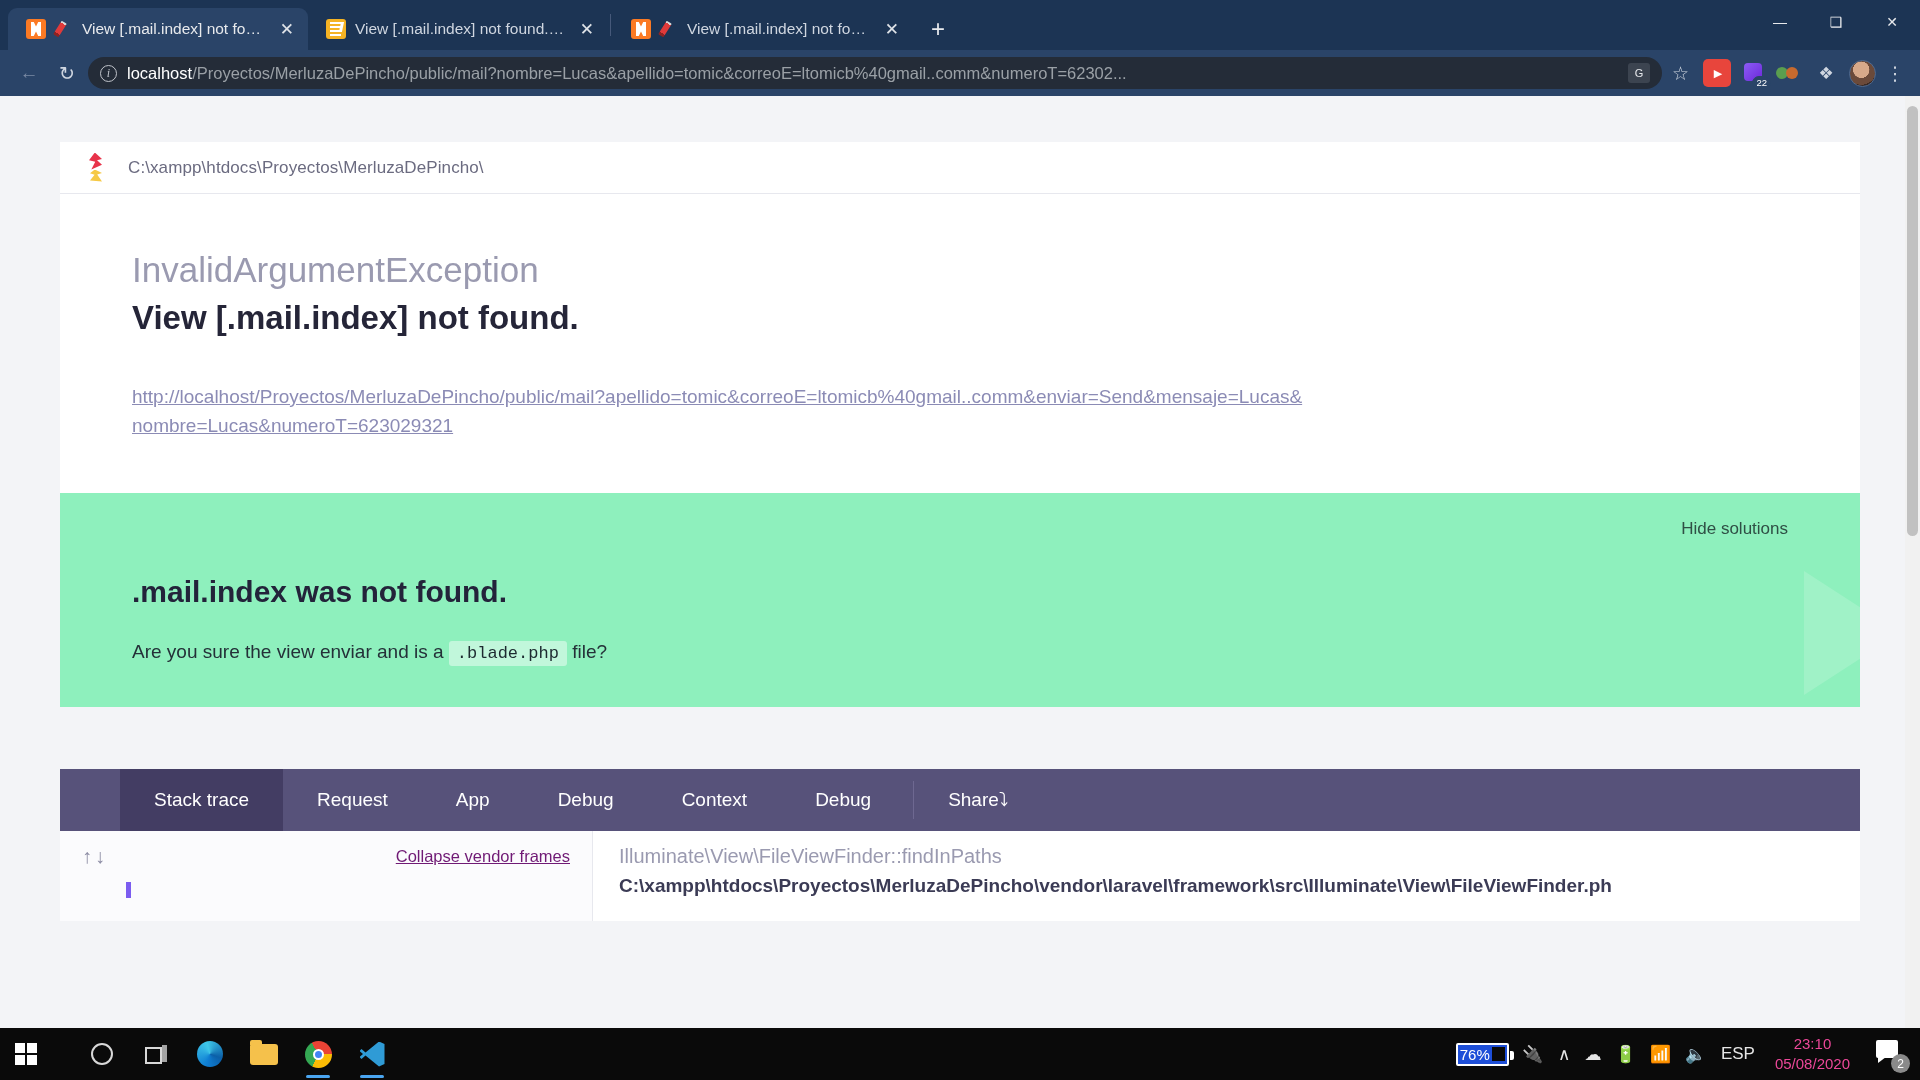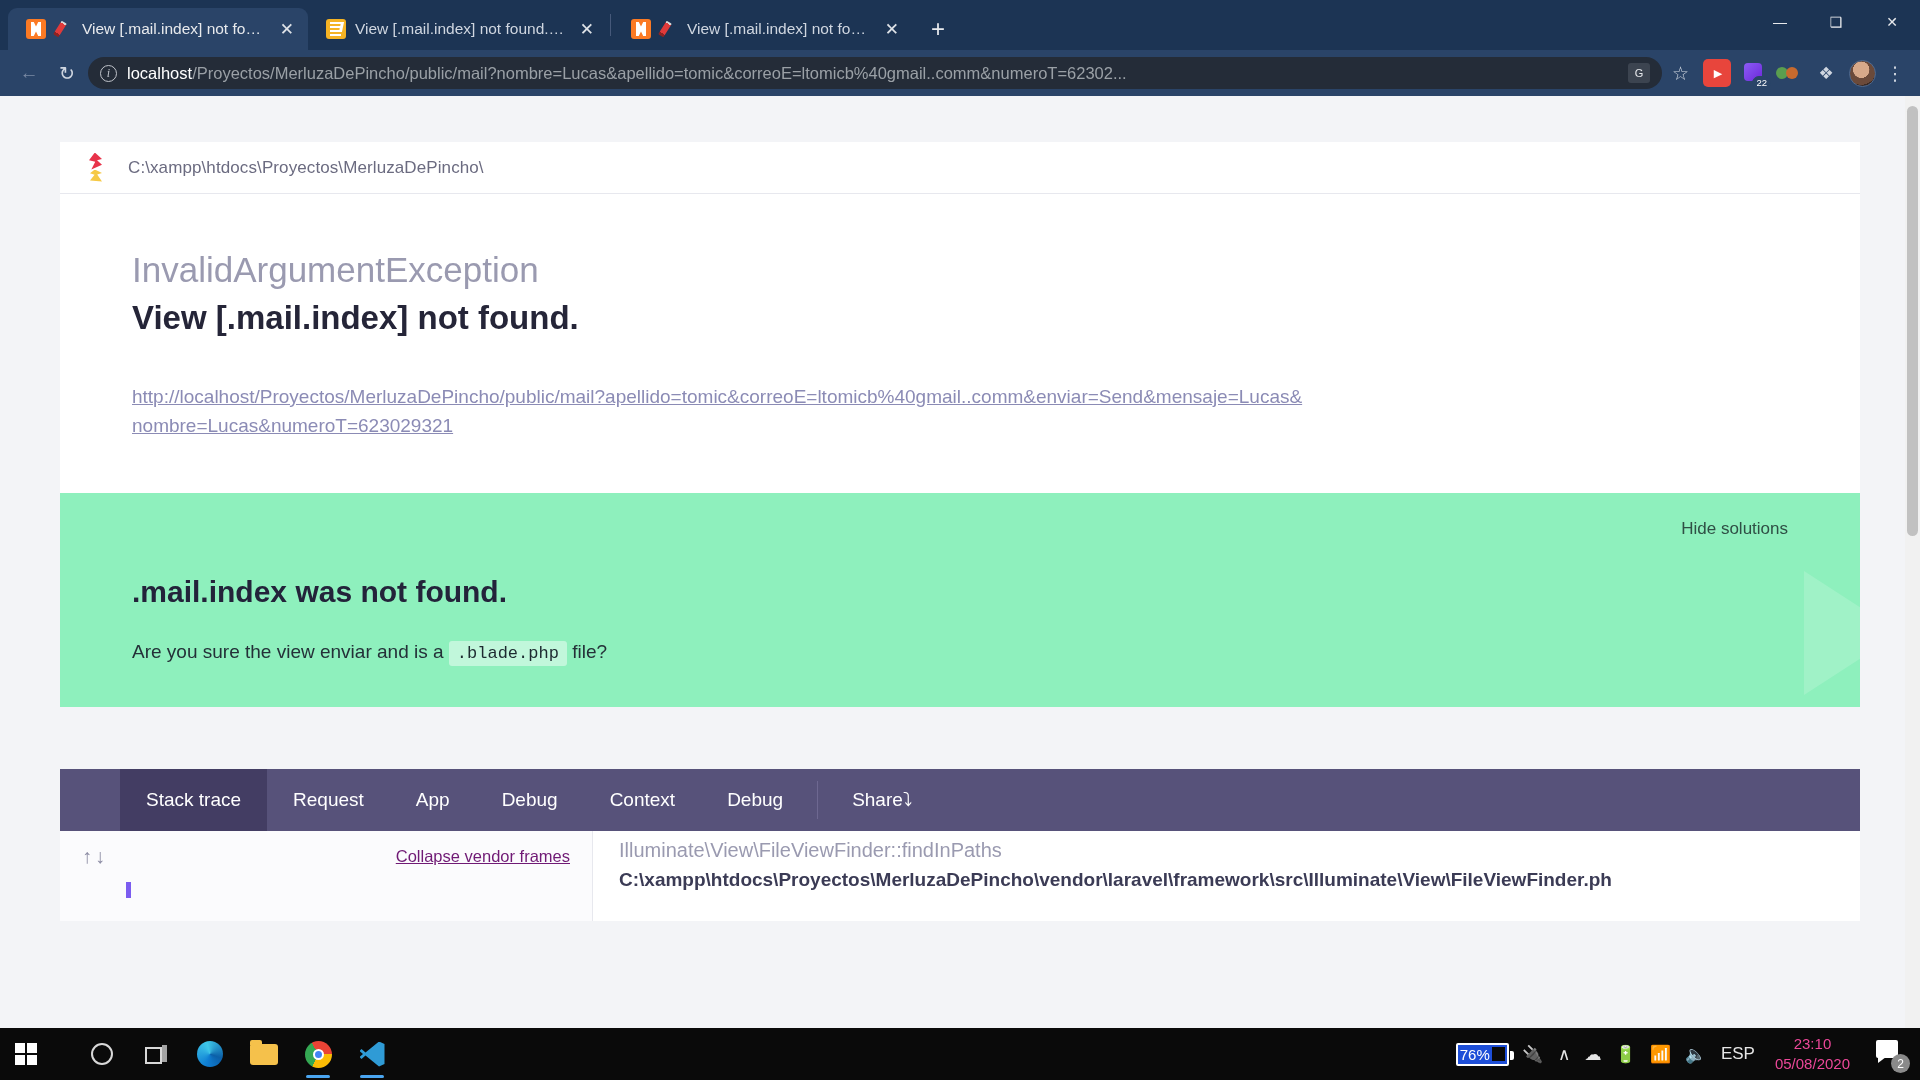--- a/index.html
+++ b/index.html
@@ -277,21 +277,21 @@
   .trace-wrap { margin-top: 62px; }
   .trace-tabs {
     background: #57527a;
     height: 62px;
     display: flex;
     align-items: stretch;
     padding-left: 60px;
   }
   .trace-tab {
     display:flex; align-items:center;
-    padding: 0 26px;
+    padding: 0 34px;
     color: #ffffff;
     font-size: 19px;
     white-space: nowrap;
     text-align: center;
   }
   .trace-tab.active { background: #433d63; }
   .trace-divider { width:1px; background:#6e6891; margin: 12px 8px; }
   .share-btn {
     display:flex; align-items:center; 
     padding: 0 26px; color:#ffffff; font-size: 19px;
@@ -312,21 +312,21 @@
     flex-direction: column;
   }
   .trace-left-top {
     display:flex; align-items:center; justify-content: space-between;
   }
   .trace-arrows { color:#8d8da5; font-size: 20px; letter-spacing: 3px; }
   .collapse-link { color:#701a75; font-size: 16.5px; text-decoration: underline; }
   .frame-dot {
     width: 5px; height: 16px; background:#7b5cf0; margin-top: 14px; margin-left: 44px;
   }
-  .trace-right { flex: 1; padding: 8px 26px; overflow: hidden; }
+  .trace-right { flex: 1; padding: 14px 26px; overflow: hidden; }
   .frame-fn { color:#9a9ab0; font-size: 20px; white-space: nowrap; }
   .frame-file {
     color:#3b3b55; font-size: 19px; font-weight: 700; margin-top: 7px;
     white-space: nowrap; overflow: hidden;
   }
 
   .scrollbar {
     position: absolute; right: 0; top: 96px;
     width: 15px; height: 952px; background: #f1f1f1;
   }

